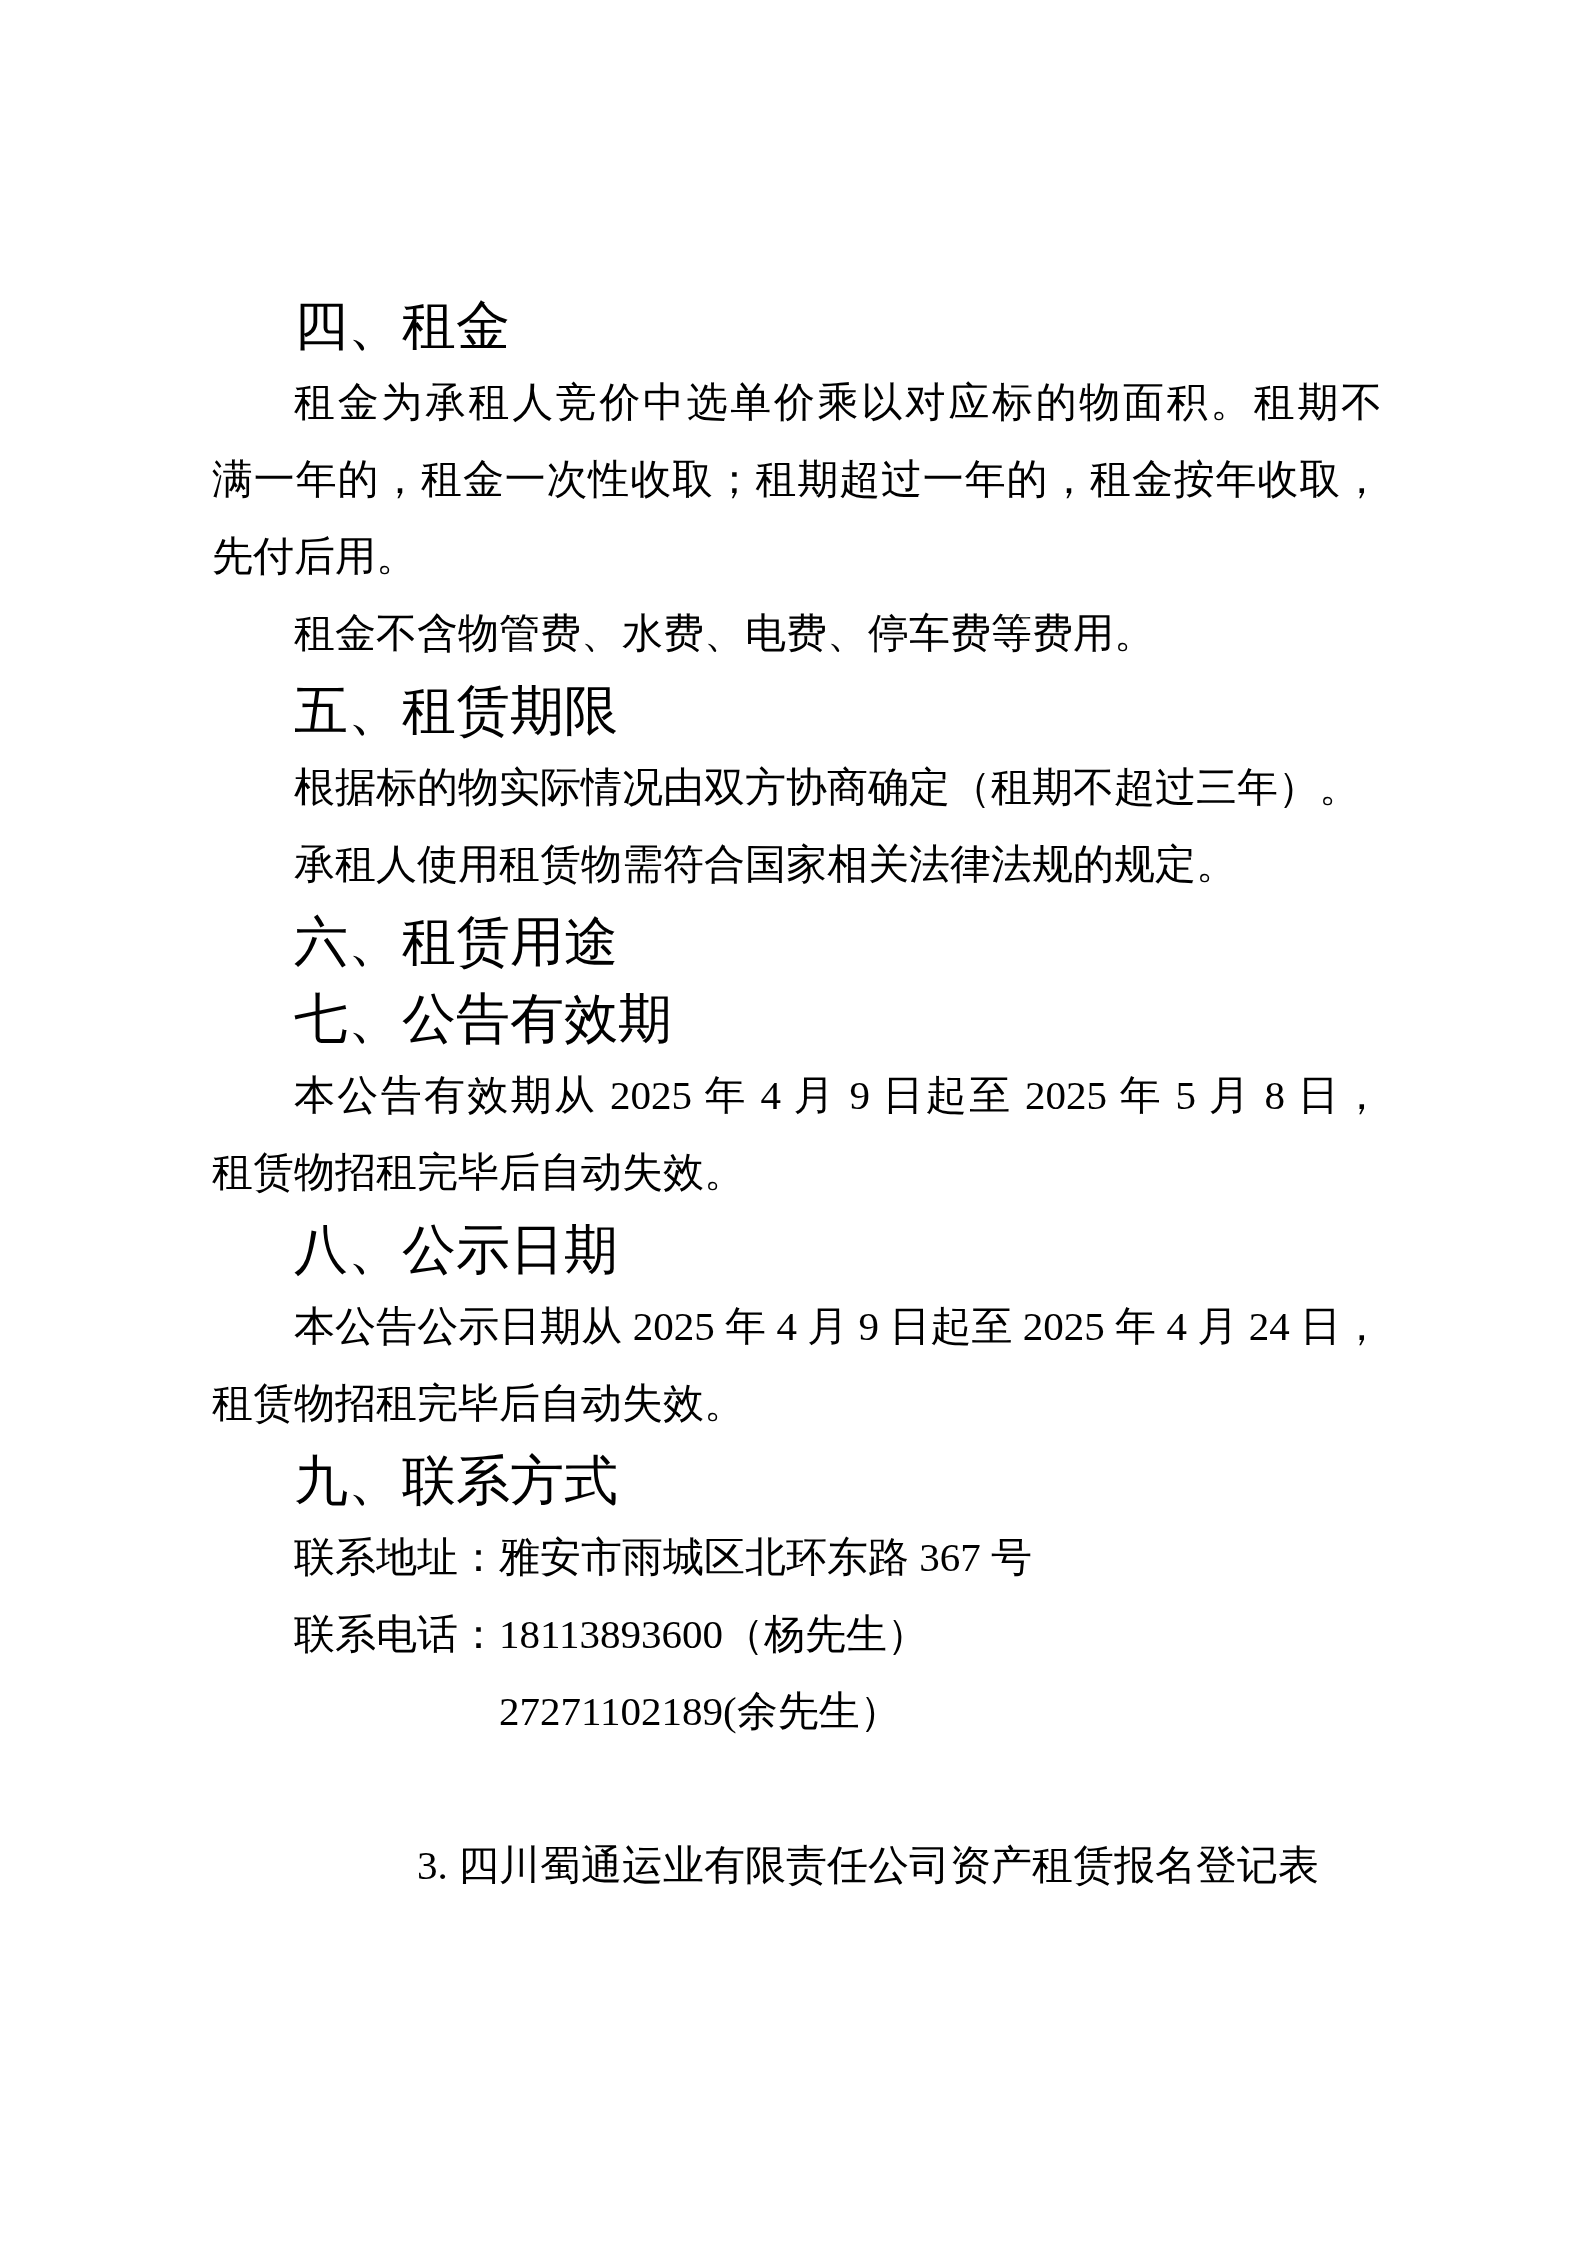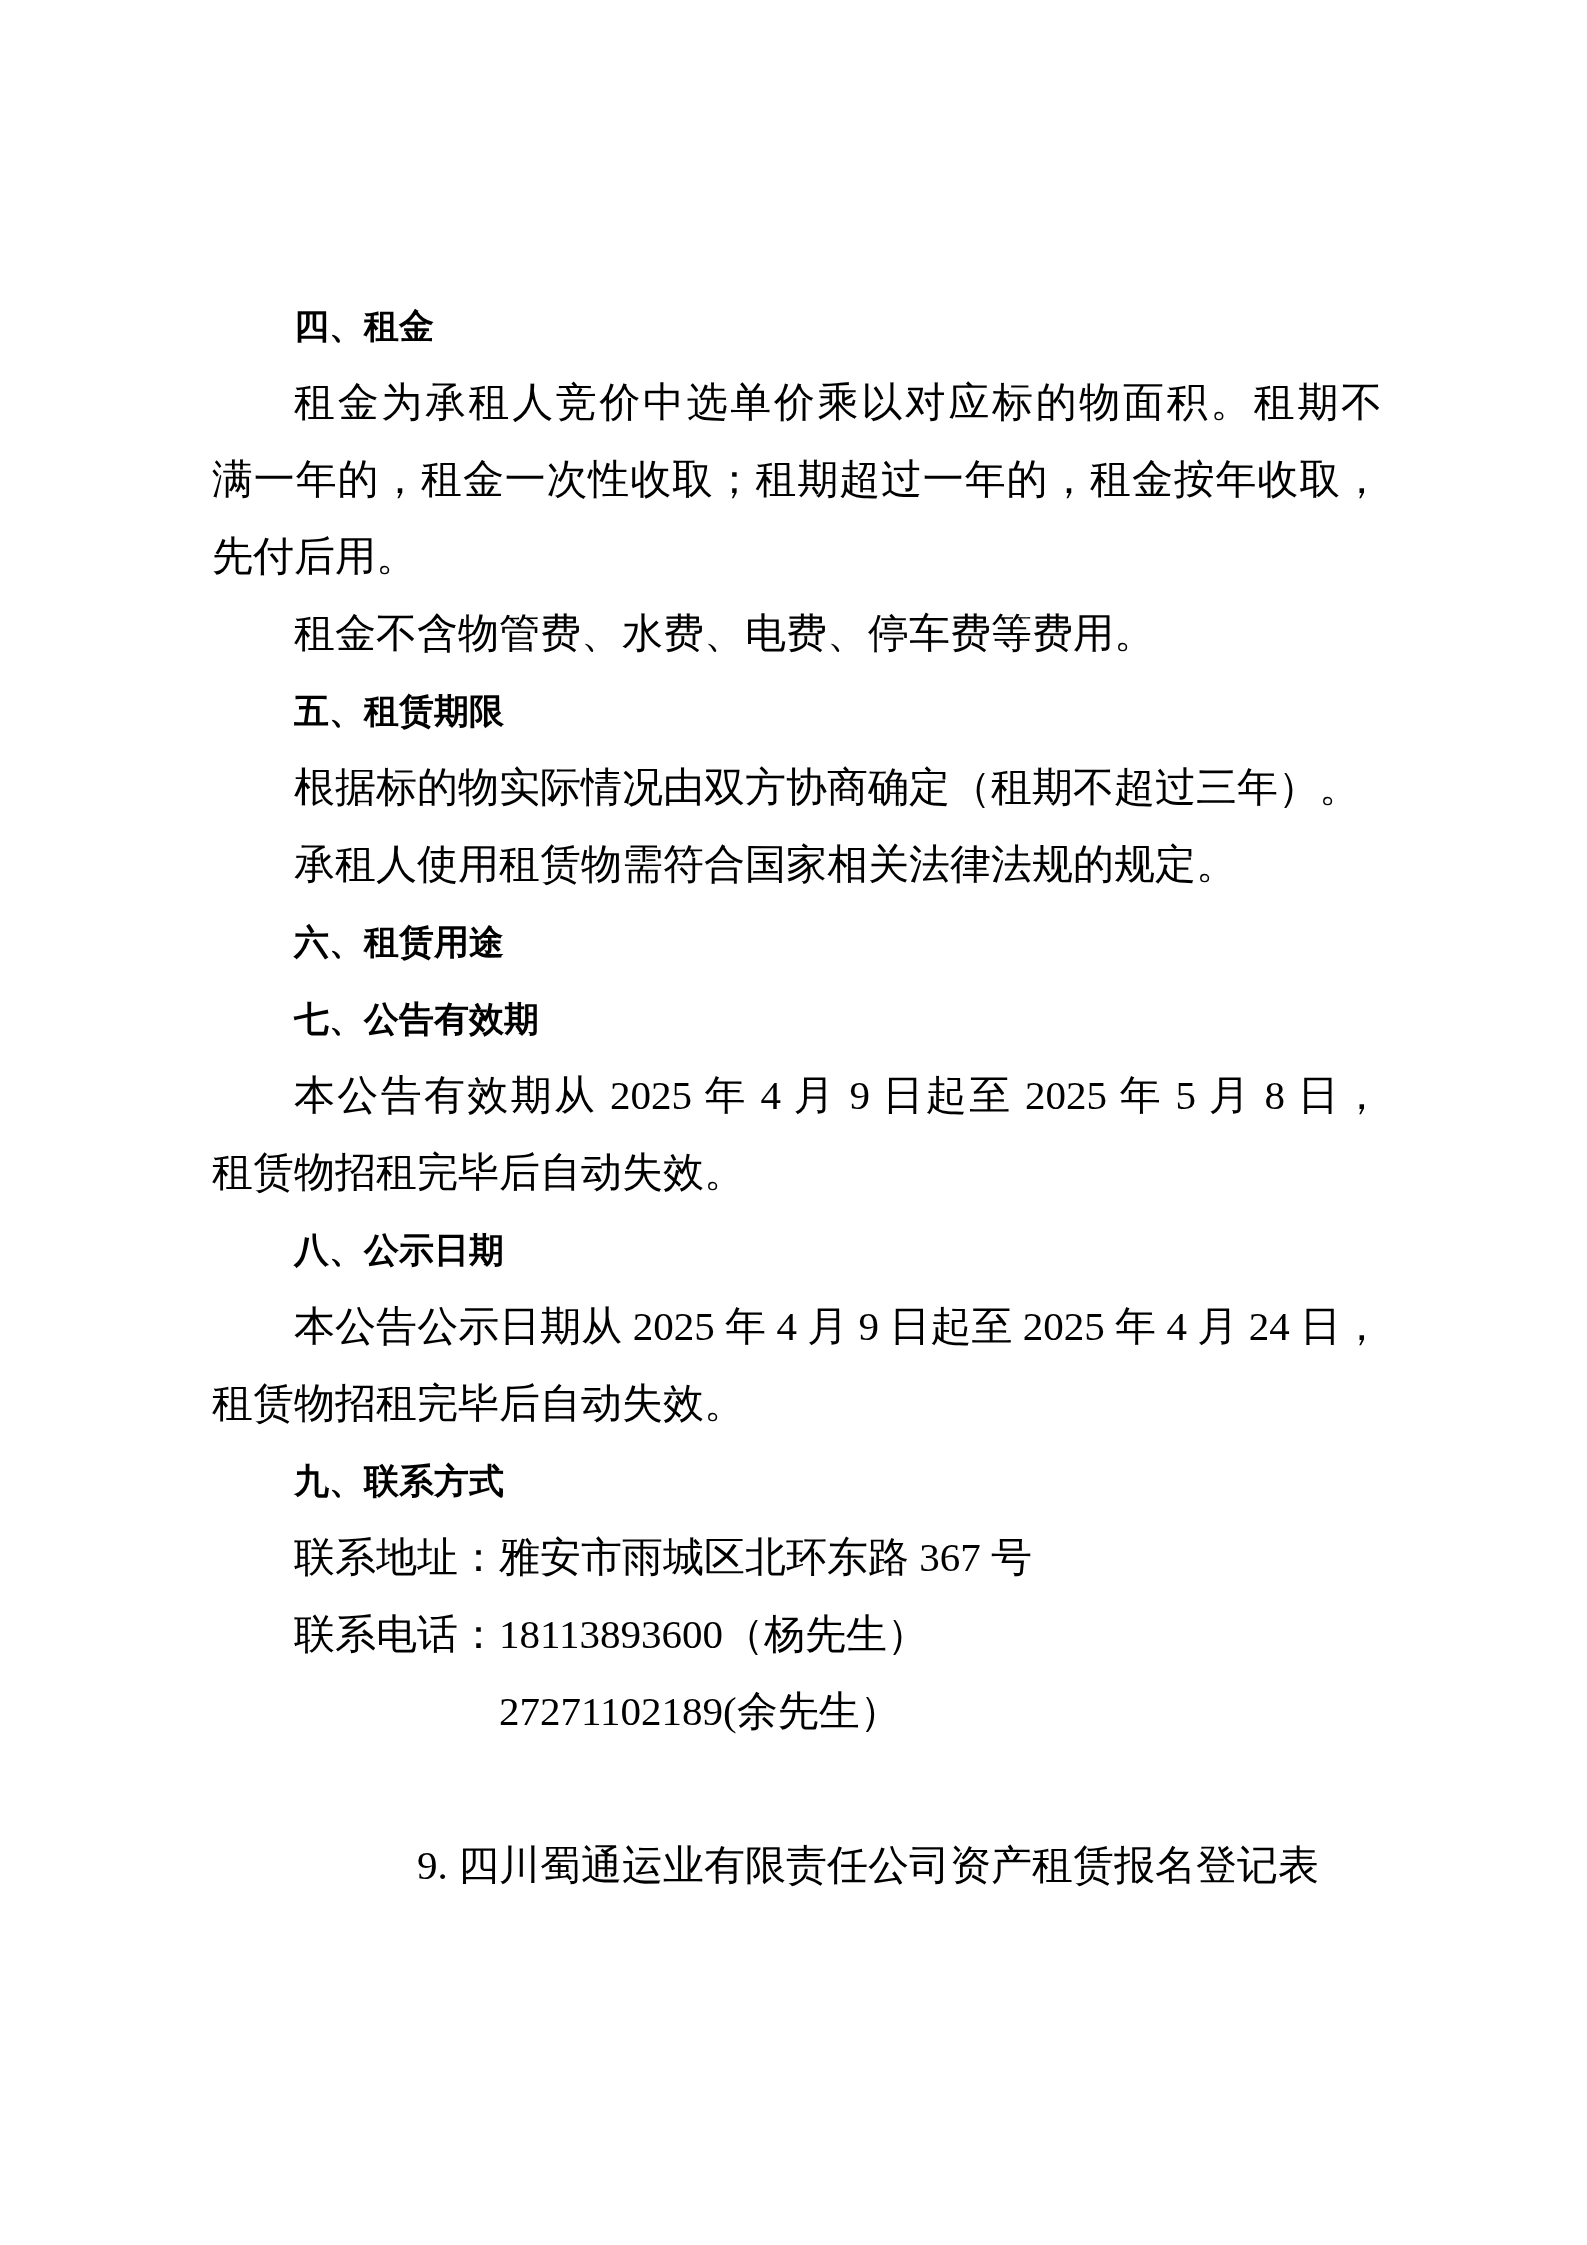--- a/index.html
+++ b/index.html
@@ -17,22 +17,22 @@
     padding-top: 287px;
     color: #000000;
     font-family: "Liberation Serif", "DejaVu Serif", serif;
     font-size: 41px;
     line-height: 77px;
   }
   .line { min-height: 77px; }
   
   .h {
     font-family: "Liberation Sans", "DejaVu Sans", sans-serif;
-    font-weight: 700;
-    font-size: 35px;
+    font-weight: 400;
+    font-size: 54px;
     padding-left: 82px;
   }
   
   .ind { padding-left: 82px; }
   
   .cont { padding-left: 0; }
   
   .full {
     text-align: justify;
     text-align-last: justify;
@@ -70,16 +70,16 @@
     <div class="line ind full">本公告公示日期从 2025 年 4 月 9 日起至 2025 年 4 月 24 日，</div>
     <div class="line cont">租赁物招租完毕后自动失效。</div>
 
     <div class="line h">九、联系方式</div>
     <div class="line ind">联系地址：雅安市雨城区北环东路 367 号</div>
     <div class="line ind">联系电话：18113893600（杨先生）</div>
     <div class="line phone2">27271102189(余先生）</div>
 
     <div class="line blank"></div>
 
-    <div class="line att2">9. 四川蜀通运业有限责任公司资产租赁报名登记表</div>
+    <div class="line att2">3. 四川蜀通运业有限责任公司资产租赁报名登记表</div>
 
   </div>
 </div>
 
 </body></html>

